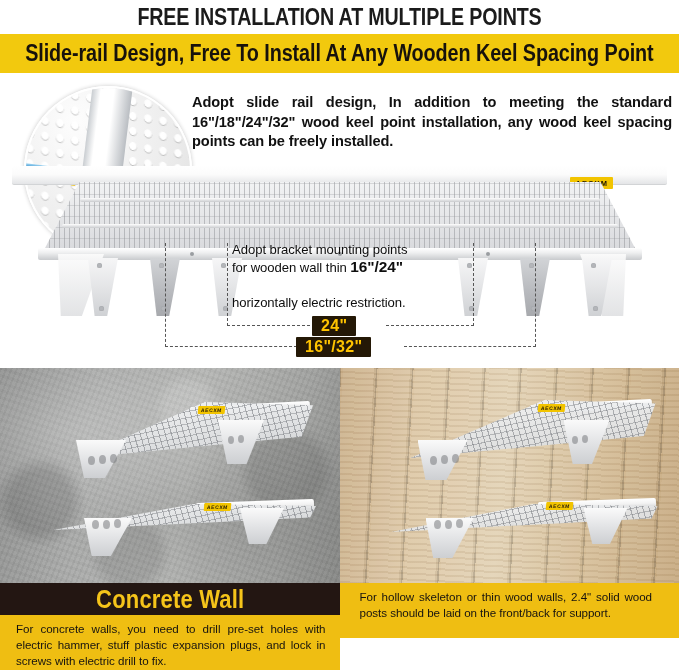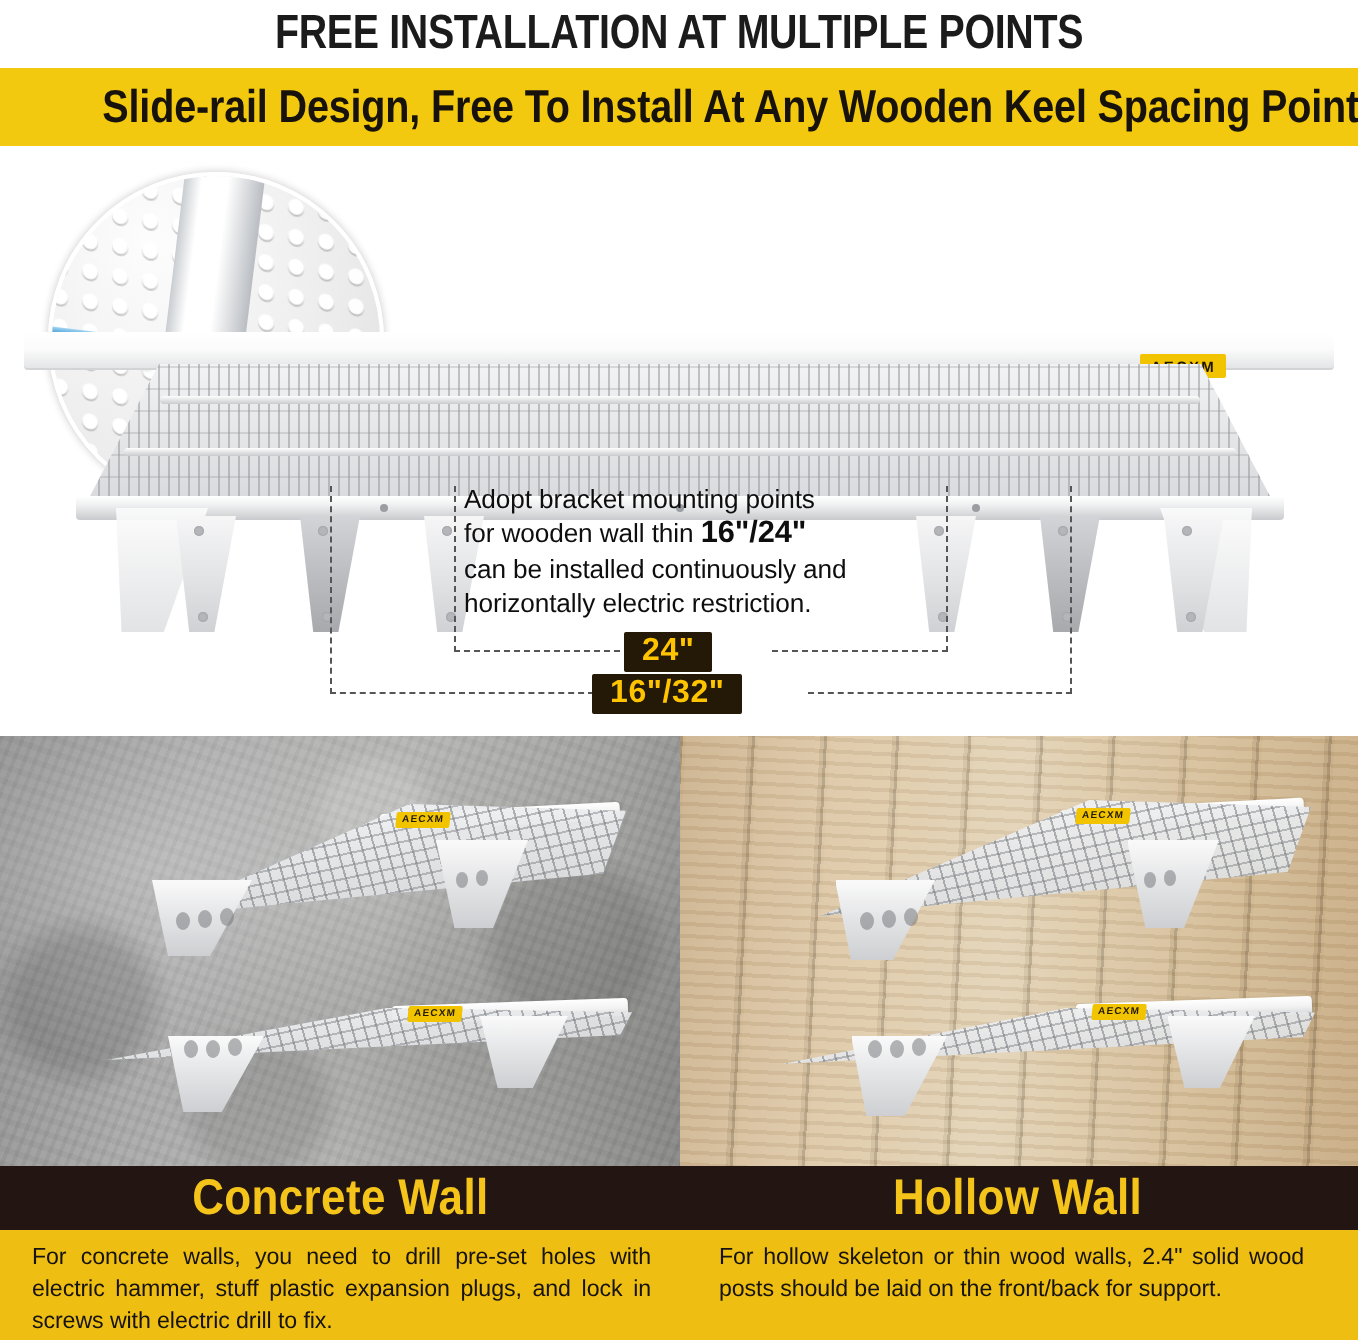--- a/index.html
+++ b/index.html
@@ -17,21 +17,21 @@
     font-weight:bold;font-size:24px;letter-spacing:-0.2px;
     color:#1b1b1b;
     transform:scaleX(0.82);transform-origin:center center;
     white-space:nowrap;
   }
 
   
   .subtitle-bar{
     position:absolute;left:0;top:34px;width:679px;height:39px;
     background:#F2C90E;
-    display:flex;align-items:center;
+    display:flex;align-items:center;justify-content:center;
   }
   .subtitle-text{
     font-family:"Liberation Sans Narrow","Liberation Sans",sans-serif;
     font-weight:bold;font-size:23px;color:#17120c;white-space:nowrap;
     transform:scaleX(0.86);transform-origin:center center;
     letter-spacing:-0.1px;
   }
 
   
   .diagram{
@@ -280,20 +280,21 @@
 <body>
 
 <div class="top-title">FREE INSTALLATION AT MULTIPLE POINTS</div>
 
 <div class="subtitle-bar">
   <div class="subtitle-text">Slide-rail Design, Free To Install At Any Wooden Keel Spacing Point</div>
 </div>
 
 <div class="diagram">
 
+  <div class="lead-para">Adopt slide rail design, In addition to meeting the standard 16"/18"/24"/32" wood keel point installation, any wood keel spacing points can be freely installed.</div>
 
   <div class="magnifier">
     <div class="perf-l"></div>
     <div class="perf-r"></div>
     <div class="rail-band"></div>
     <div class="blue-track"></div>
     <div class="blue-track seg2"></div>
     <div class="chev a">❯❯❯</div>
     <div class="chev b">❮❮</div>
     <div class="slider-knob"></div>
@@ -342,21 +343,21 @@
       </div>
     <div class="brace" style="left:582px">
         <i class="b-hole t"></i>
         <i class="b-hole b"></i>
       </div>
   </div>
 
   <div class="pitch-para">
     <span>Adopt bracket mounting points</span><br>
     <span>for wooden wall thin </span><b>16"/24"</b><br>
-    <span>can be installed continuously and</span><br>
+    <br>
     <span>horizontally electric restriction.</span>
   </div>
 
   <div class="v-dash" style="left:165px;top:170px;height:104px"></div>
   <div class="v-dash" style="left:227px;top:170px;height:83px"></div>
   <div class="v-dash" style="left:473px;top:170px;height:83px"></div>
   <div class="v-dash" style="left:535px;top:170px;height:104px"></div>
 
   <div class="h-dash" style="left:227px;top:252px;width:88px"></div>
   <div class="h-dash" style="left:386px;top:252px;width:88px"></div>
@@ -436,20 +437,17 @@
           </div>
         <div class="ps-brkt" style="left:86px;top:150px;width:48px;height:40px;clip-path:polygon(0% 0%,100% 0%,56% 100%,16% 100%)"></div>
         <div class="ps-brkt" style="left:244px;top:140px;width:44px;height:36px;clip-path:polygon(0% 0%,100% 0%,60% 100%,20% 100%)"></div>
         <div class="ps-hole" style="left:94px;top:152px;width:7px;height:9px"></div>
         <div class="ps-hole" style="left:105px;top:152px;width:7px;height:9px"></div>
         <div class="ps-hole" style="left:116px;top:151px;width:7px;height:9px"></div>
         <div class="ph-badge" style="left:206px;top:134px">AECXM</div>
       </div>
     </div>
 
-    <div class="cap-bar">
-      <div class="cap-title">Hollow Wall</div>
-    </div>
     <div class="cap-body">
       <div class="cap-text">For hollow skeleton or thin wood walls, 2.4" solid wood posts should be laid on the front/back for support.</div>
     </div>
   </div>
 </div>
 
 </body></html>

